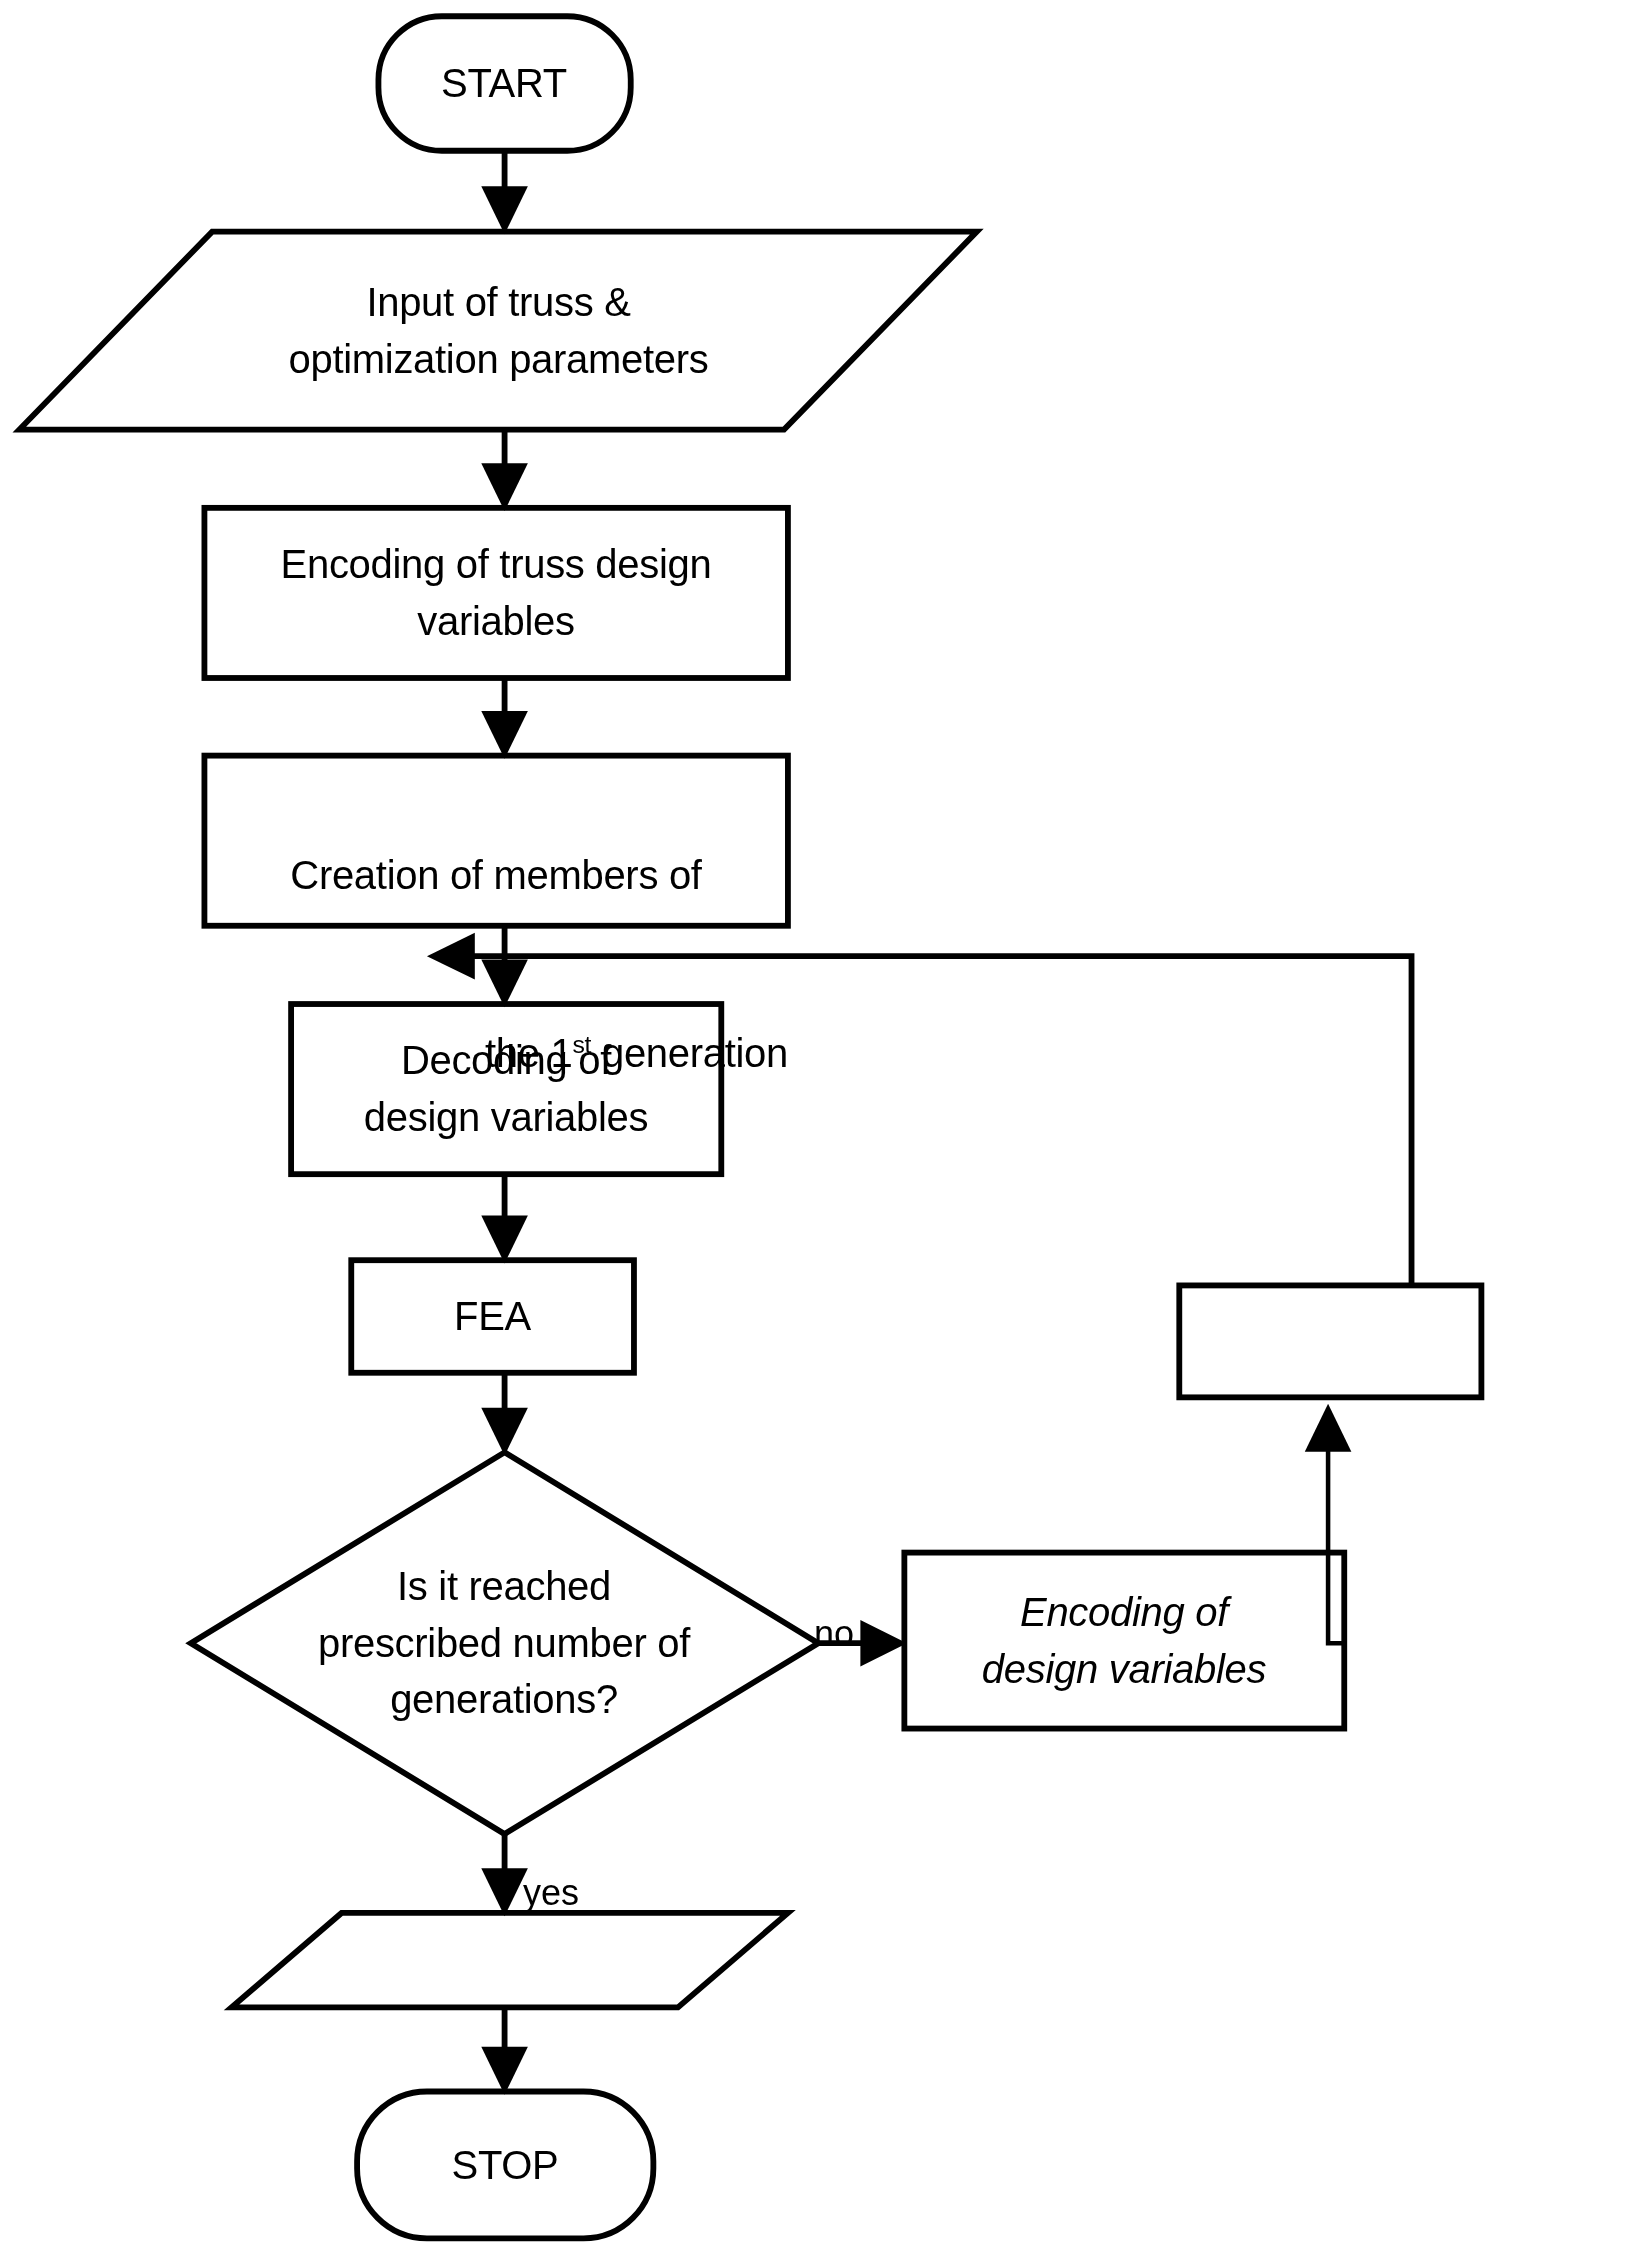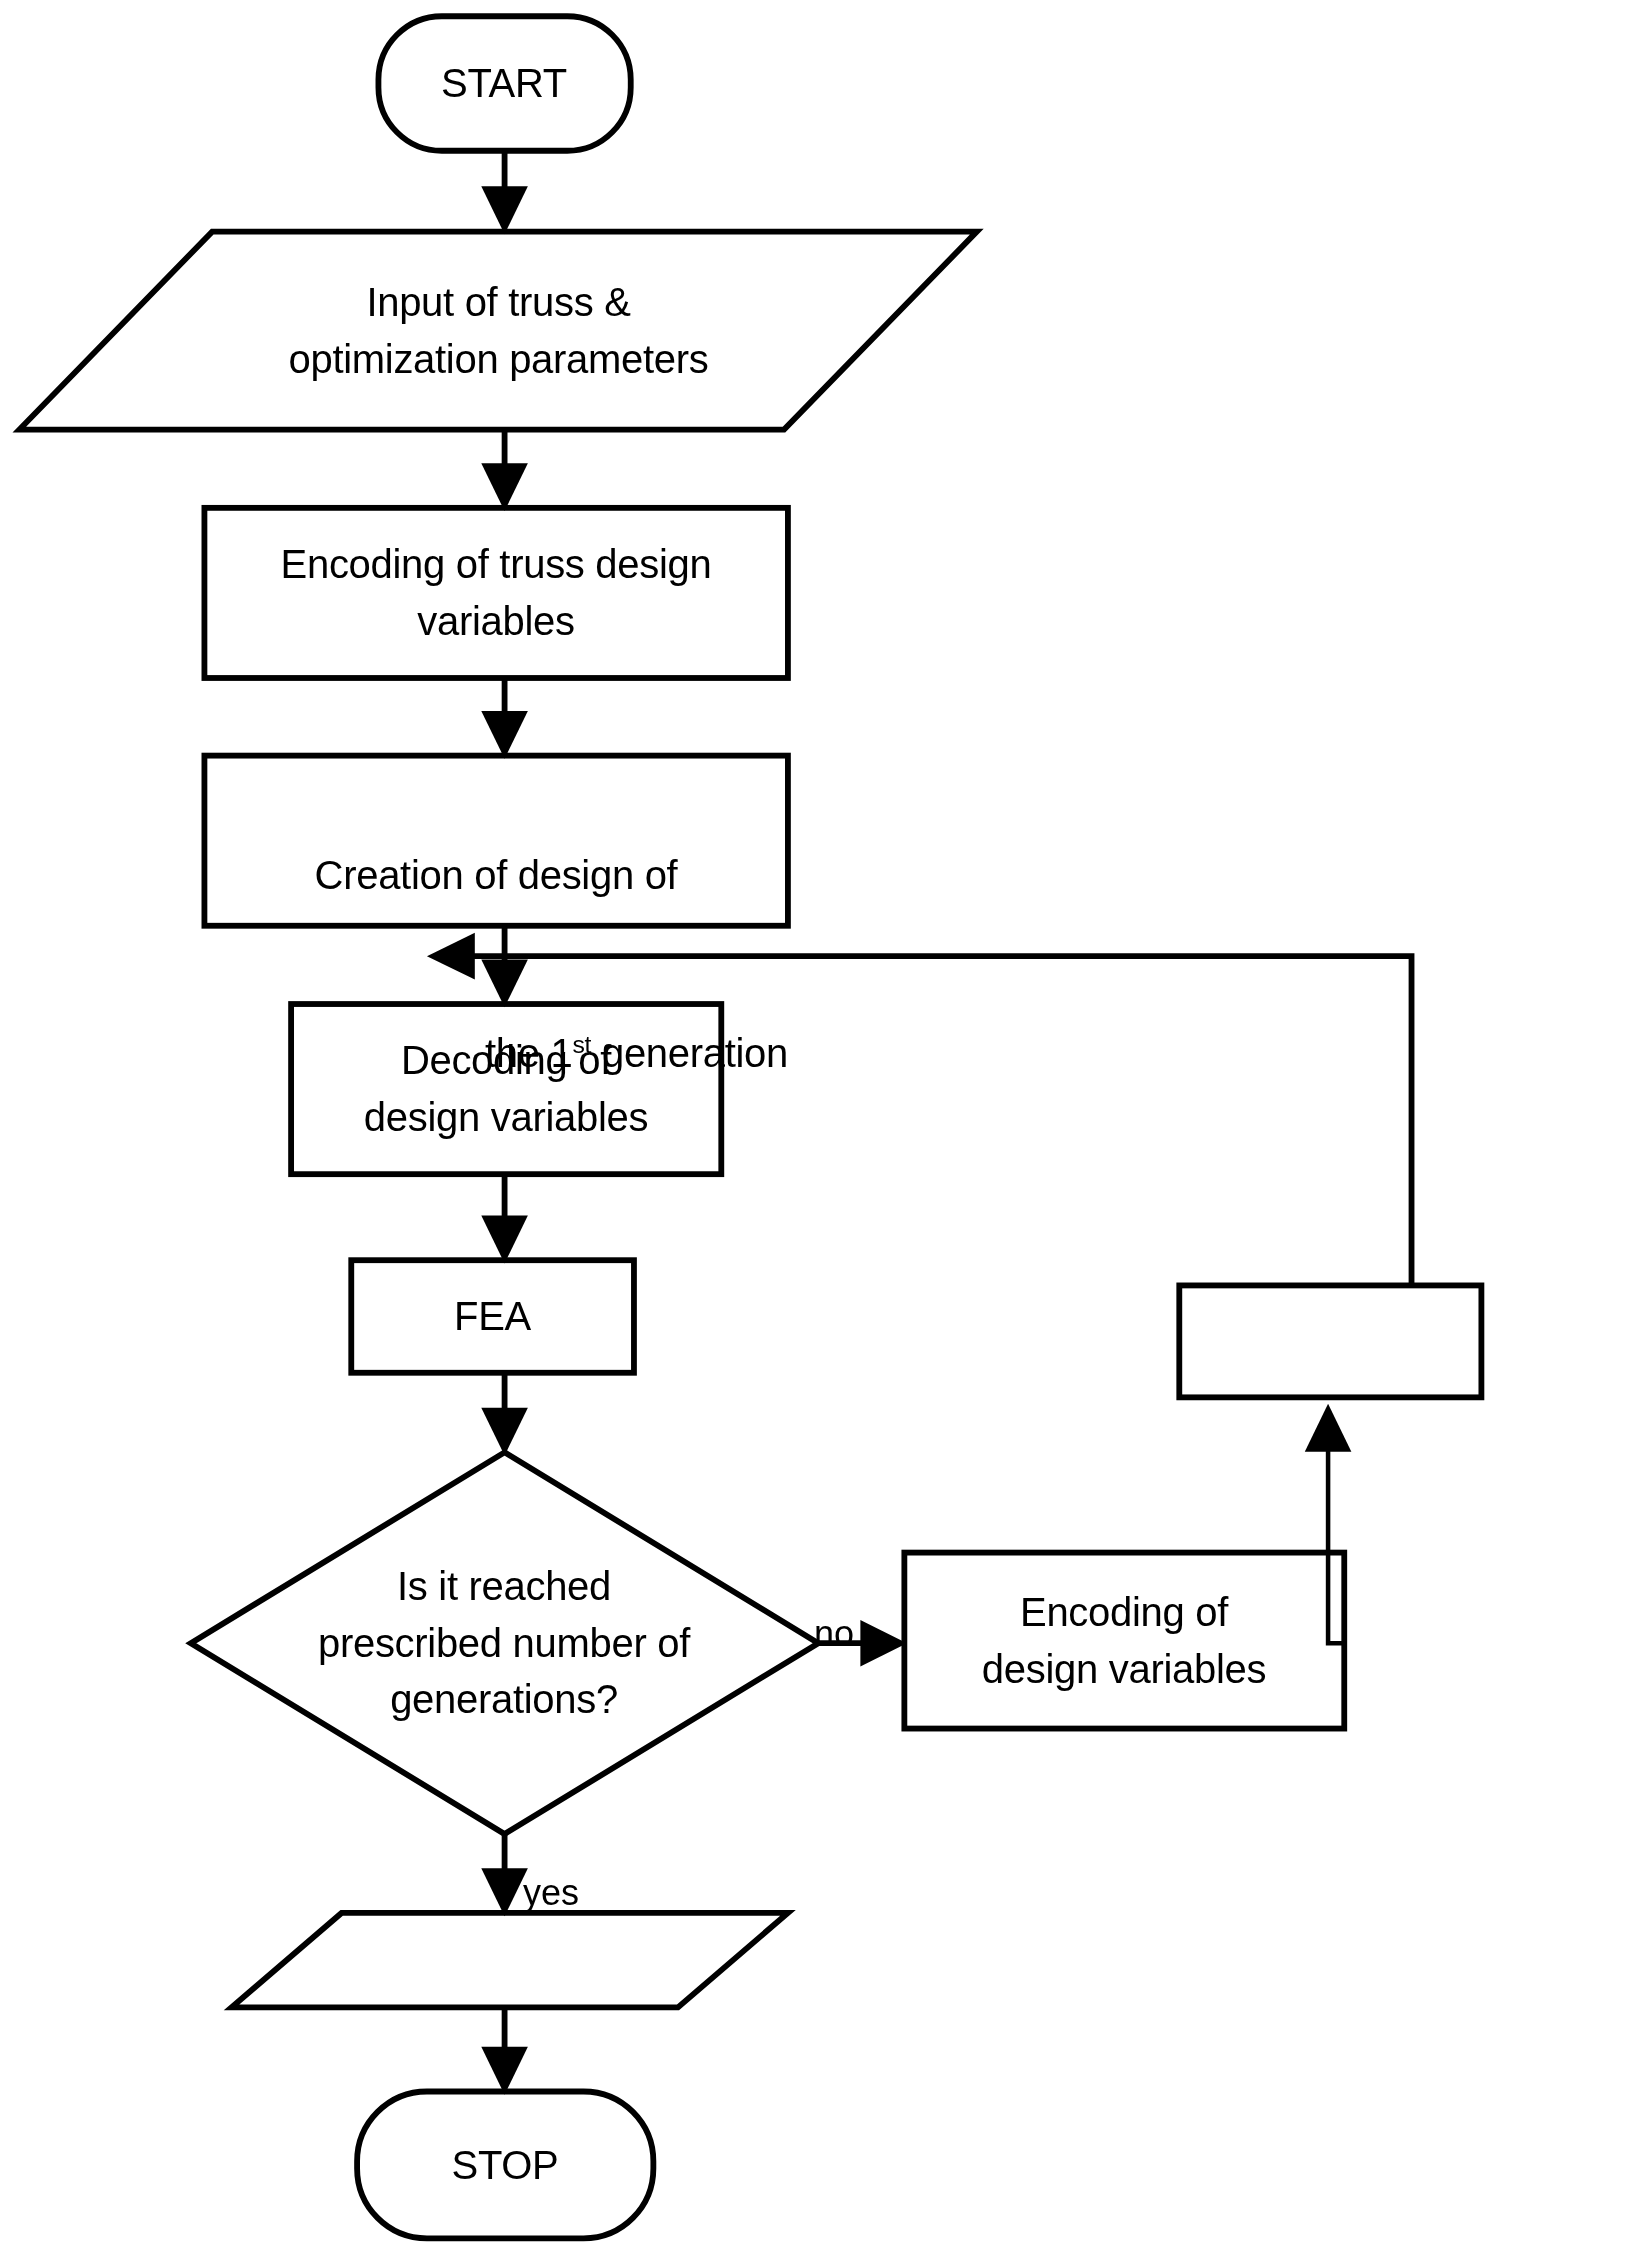--- a/index.html
+++ b/index.html
@@ -165,36 +165,36 @@
 
   <div class="node-text" style="left:378px; top:16px; width:252px; height:135px;">START</div>
 
   <div class="node-text" style="left:214px; top:232px; width:569px; height:198px;">Input of truss &amp;
 optimization parameters</div>
 
   <div class="node-text" style="left:204px; top:508px; width:584px; height:170px;">Encoding of truss design
 variables</div>
 
   <div class="node-text" style="left:204px; top:756px; width:584px; height:170px; display:block; padding-top:34px; box-sizing:border-box;">
-    <div>Creation of design of</div>
+    <div>Creation of members of</div>
     <div style="margin-top:7.8px;text-align:right;">
       <span>the 1</span><span class="sup">st</span><span> generation</span>
     </div>
   </div>
 
   <div class="node-text" style="left:291px; top:1004px; width:430px; height:170px;">Decoding of
 design variables</div>
 
   <div class="node-text" style="left:351px; top:1260px; width:283px; height:113px;">FEA</div>
 
   <div class="node-text" style="left:226px; top:1452px; width:556px; height:382px;">Is it reached
 prescribed number of
 generations?</div>
 
-  <div class="node-text" style="left:904px; top:1553px; width:440px; height:176px;">Encoding of
+  <div class="node-text" style="left:904px; top:1553px; width:440px; height:176px;font-style:italic;">Encoding of
 design variables</div>
 
 
 
   <div class="node-text" style="left:357px; top:2092px; width:296px; height:147px;">STOP</div>
 
   <div class="edge-label" style="left:814px; top:1588px;">no</div>
 
   <div class="edge-label" style="left:523px; top:1847px;">yes</div>
 

